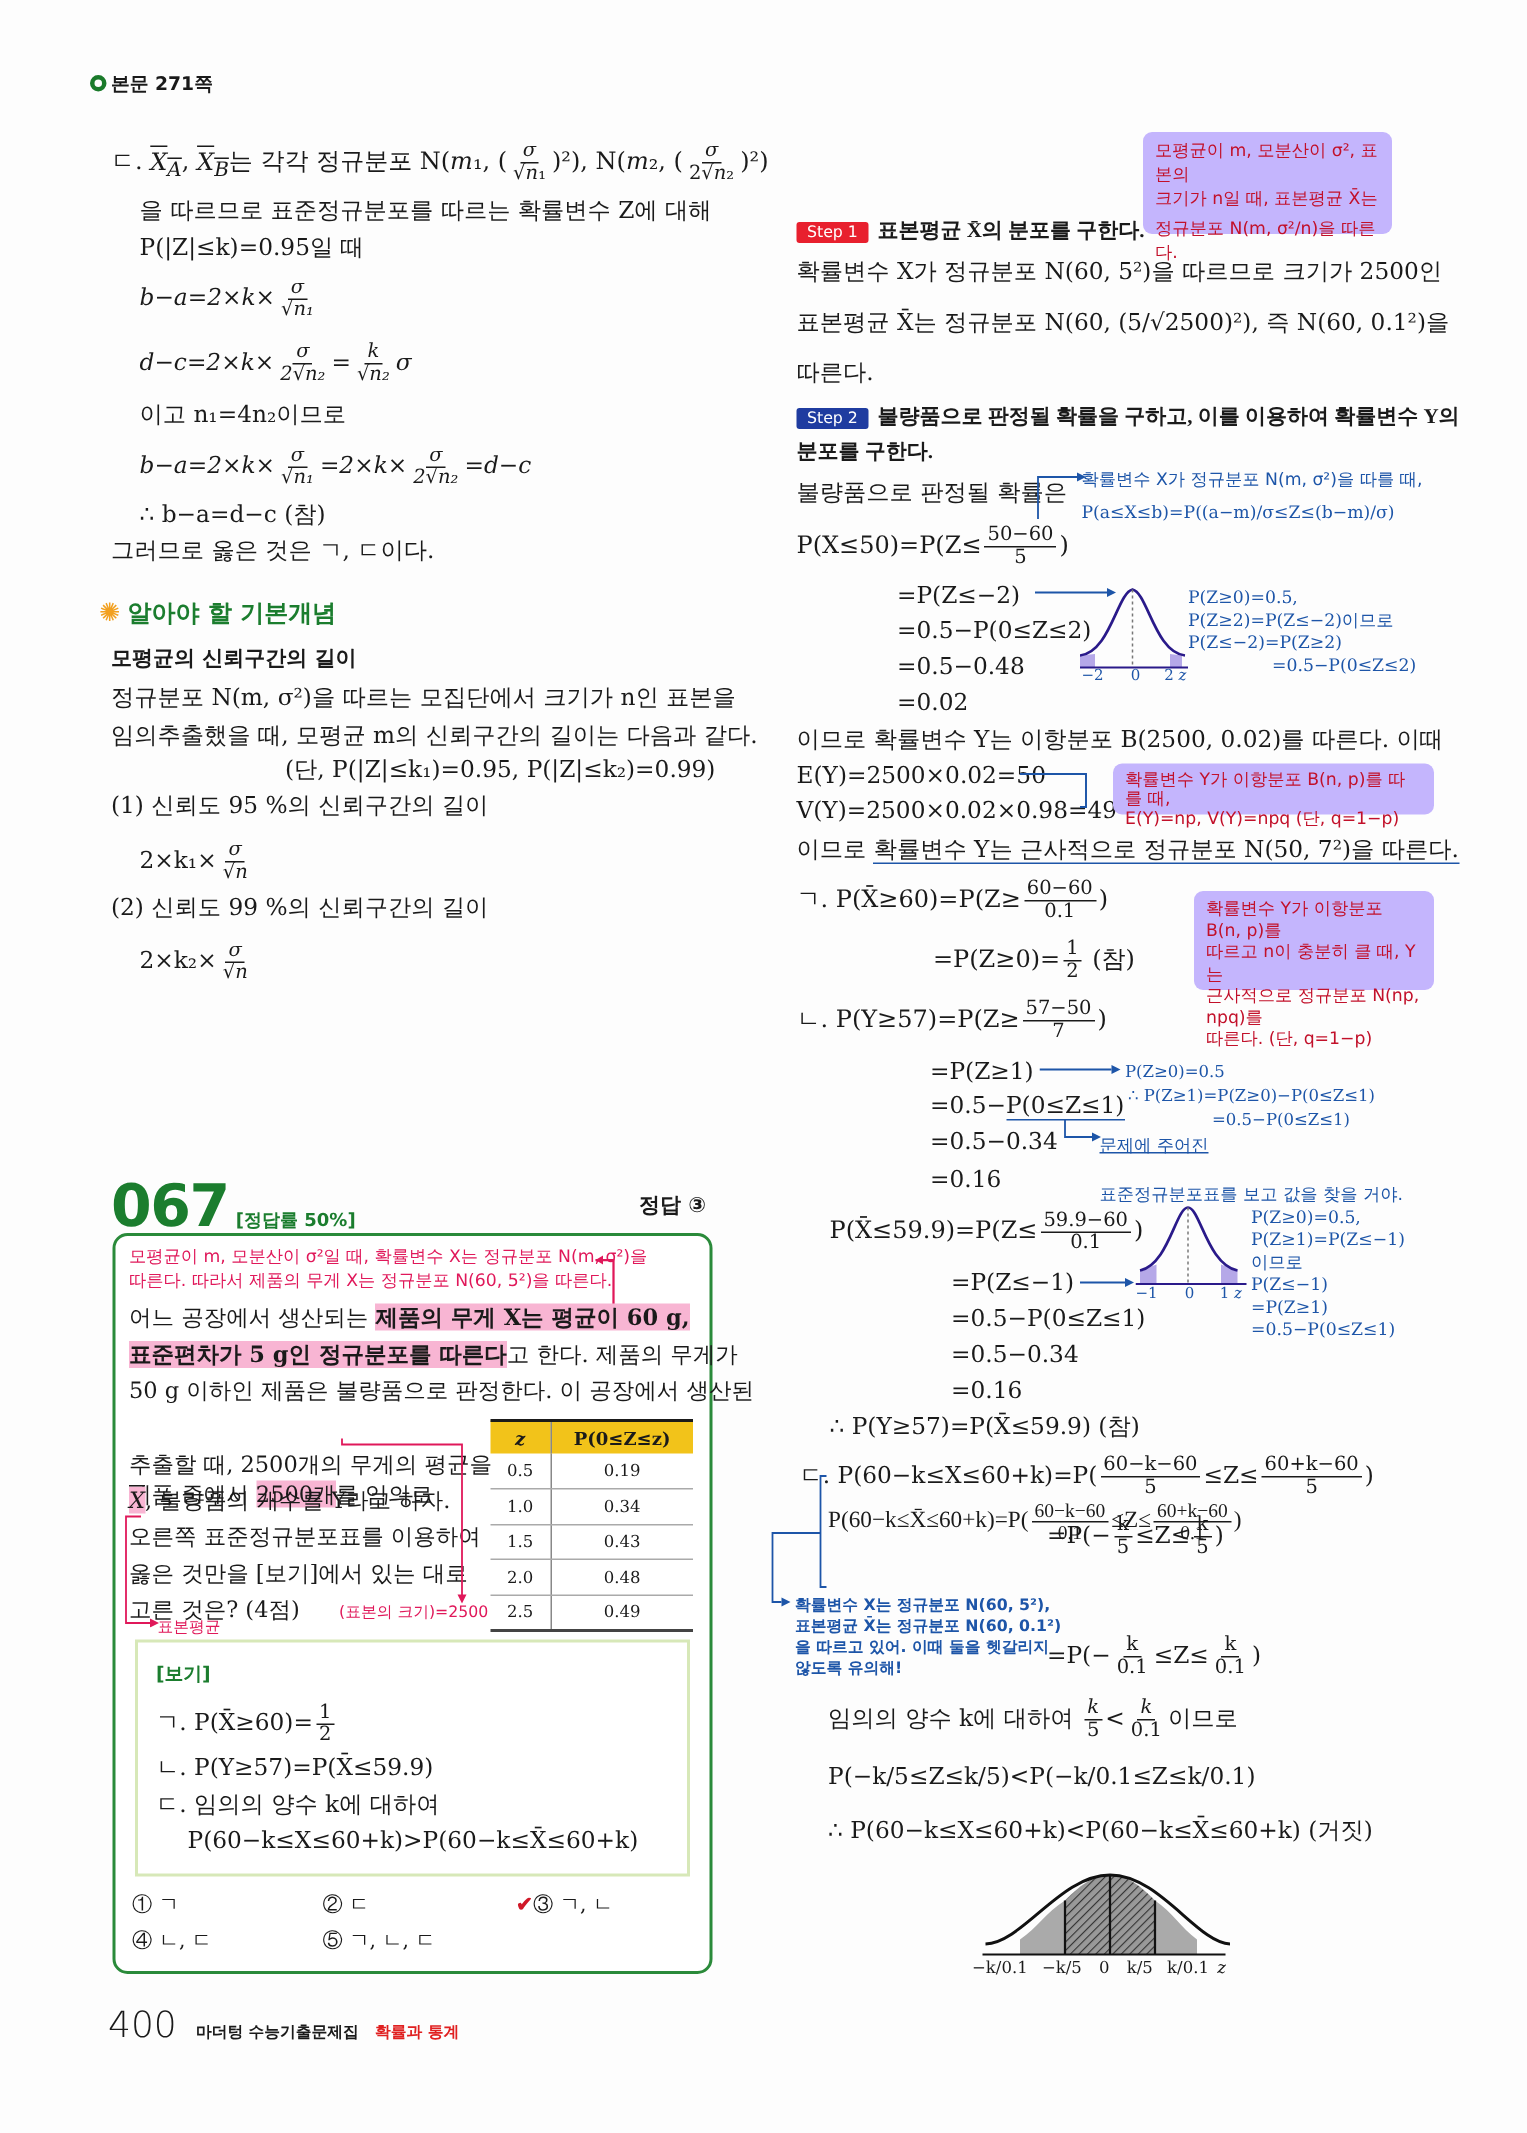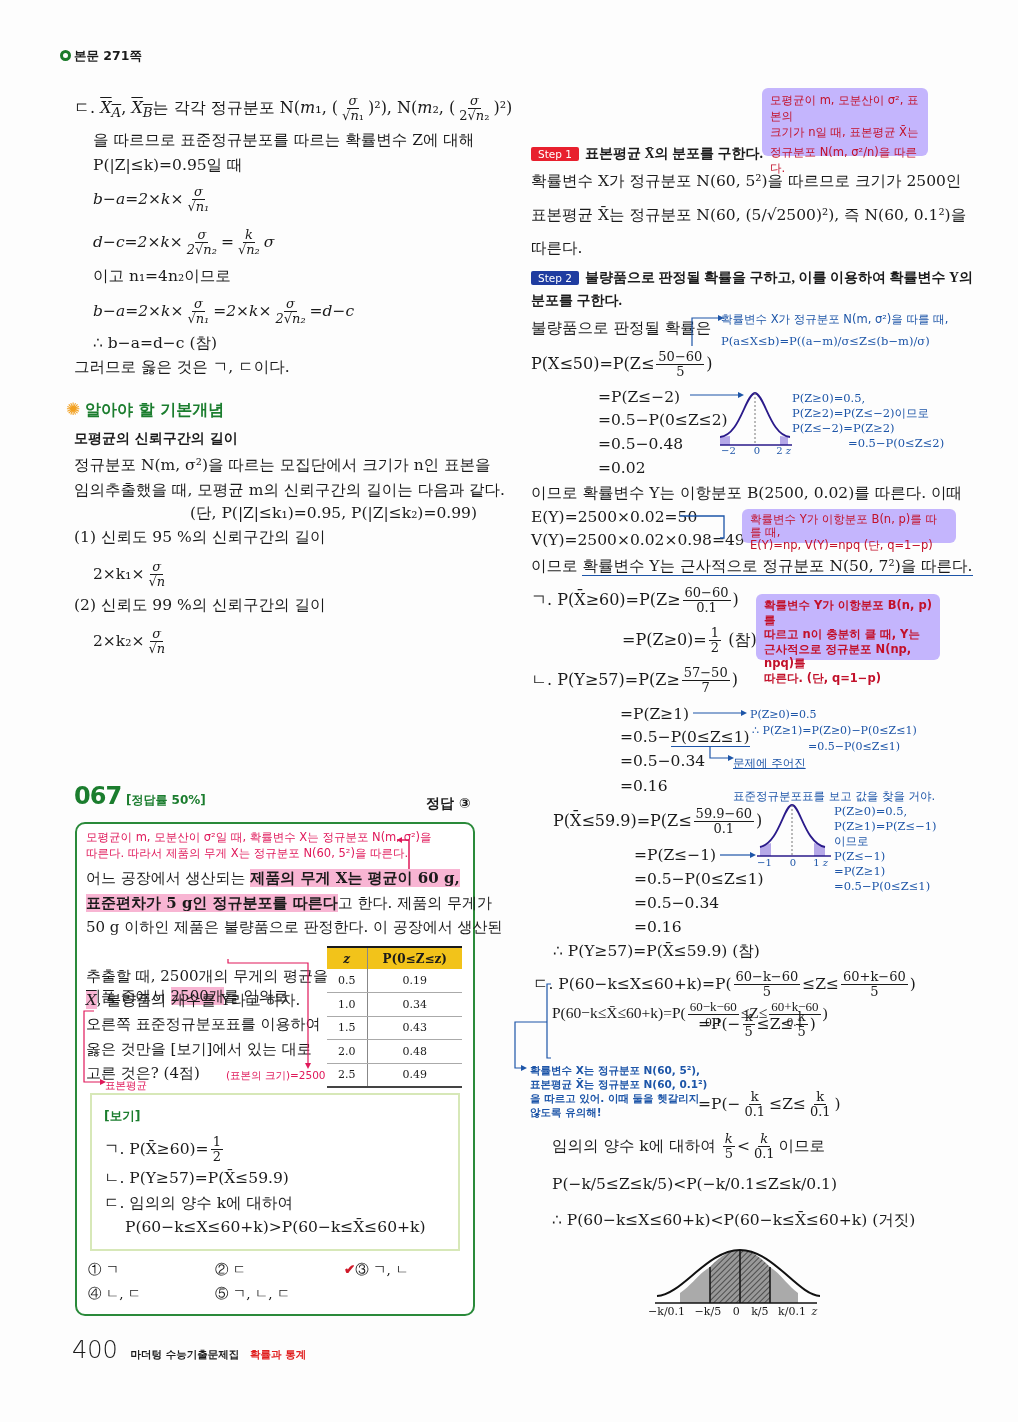--- a/index.html
+++ b/index.html
@@ -11,21 +11,21 @@
   i.v { font-style: italic; }
   .ov { text-decoration: overline; }
   .frac { display: inline-flex; flex-direction: column; align-items: center; vertical-align: middle; font-size: 13px; line-height: 14px; margin: 0 2px; }
   .frac .n { border-bottom: 1px solid #1a1a1a; padding: 0 2px; }
   .frac .d { padding: 0 2px; }
   .ref { left: 60px; top: 48px; font-size: 12.5px; font-weight: bold; }
   .ref .dot { display: inline-block; width: 11px; height: 11px; border: 3px solid #1a7a2a; border-radius: 50%; vertical-align: -1px; margin-right: 3px; }
   .concept-title { color: #1b7d2e; font-weight: bold; font-size: 16px; }
   .bulb { color: #f2a020; font-size: 17px; }
   .bold-h { font-weight: bold; font-size: 14px; }
-  .prob-num { color: #1b7d2e; font-weight: bold; font-size: 24px; font-family: "DejaVu Sans", sans-serif; letter-spacing: -1px; }
+  .prob-num { color: #1b7d2e; font-weight: bold; font-size: 39px; font-family: "DejaVu Sans", sans-serif; letter-spacing: -1px; }
   .prob-rate { color: #1b7d2e; font-weight: bold; font-size: 12px; }
   .answer { font-weight: bold; font-size: 14px; }
   .prob-box { position: absolute; left: 75px; top: 822px; width: 400px; height: 494px; border: 2px solid #2a8a3a; border-radius: 10px; background: #fff; }
   .pink-note { color: #e0185a; font-size: 11.5px; line-height: 16px; }
   .hl { background: #f8b5d3; }
   .table { position: absolute; left: 327px; top: 946px; width: 135px; border-collapse: collapse; font-size: 11px; }
   .table th { background: #f2c31a; font-weight: bold; height: 22px; border-top: 2px solid #1a1a1a; font-size: 12px; }
   .table td { height: 23.5px; text-align: center; border-bottom: 1px solid #aaa; }
   .table td:first-child, .table th:first-child { width: 40px; border-right: 1px solid #888; }
   .table tr:last-child td { border-bottom: 2px solid #444; }
@@ -291,21 +291,21 @@
       <span class="n">60−60</span>
       <span class="d">0.1</span>
     </span>)
 </div>
 <div class="line" style="left:622px;top:626px;font-size:16px;">
   <span>=P(Z≥0)=</span><span class="frac">
       <span class="n">1</span>
       <span class="d">2</span>
     </span> <span>(참)</span>
 </div>
-<div class="yellow-note" style="left:756px;top:594px;width:184px;height:66px;line-height:14.5px;font-weight:bold;">
+<div class="yellow-note" style="left:796px;top:594px;width:160px;height:66px;line-height:14.5px;">
   <div>확률변수 Y가 이항분포 B(n, p)를</div>
   <div>따르고 n이 충분히 클 때, Y는</div>
   <div>근사적으로 정규분포 N(np, npq)를</div>
   <div>따른다. (단, q=1−p)</div>
 </div>
 
 <div class="line" style="left:531px;top:666px;font-size:16px;">
   <span>ㄴ. P(Y≥57)=P(Z≥</span><span class="frac">
       <span class="n">57−50</span>
       <span class="d">7</span>

